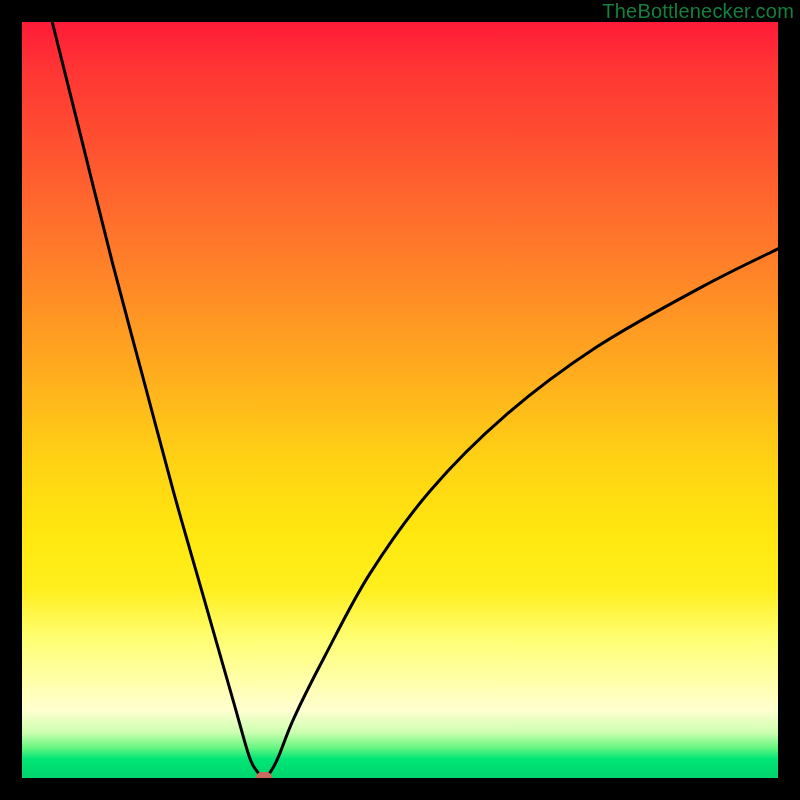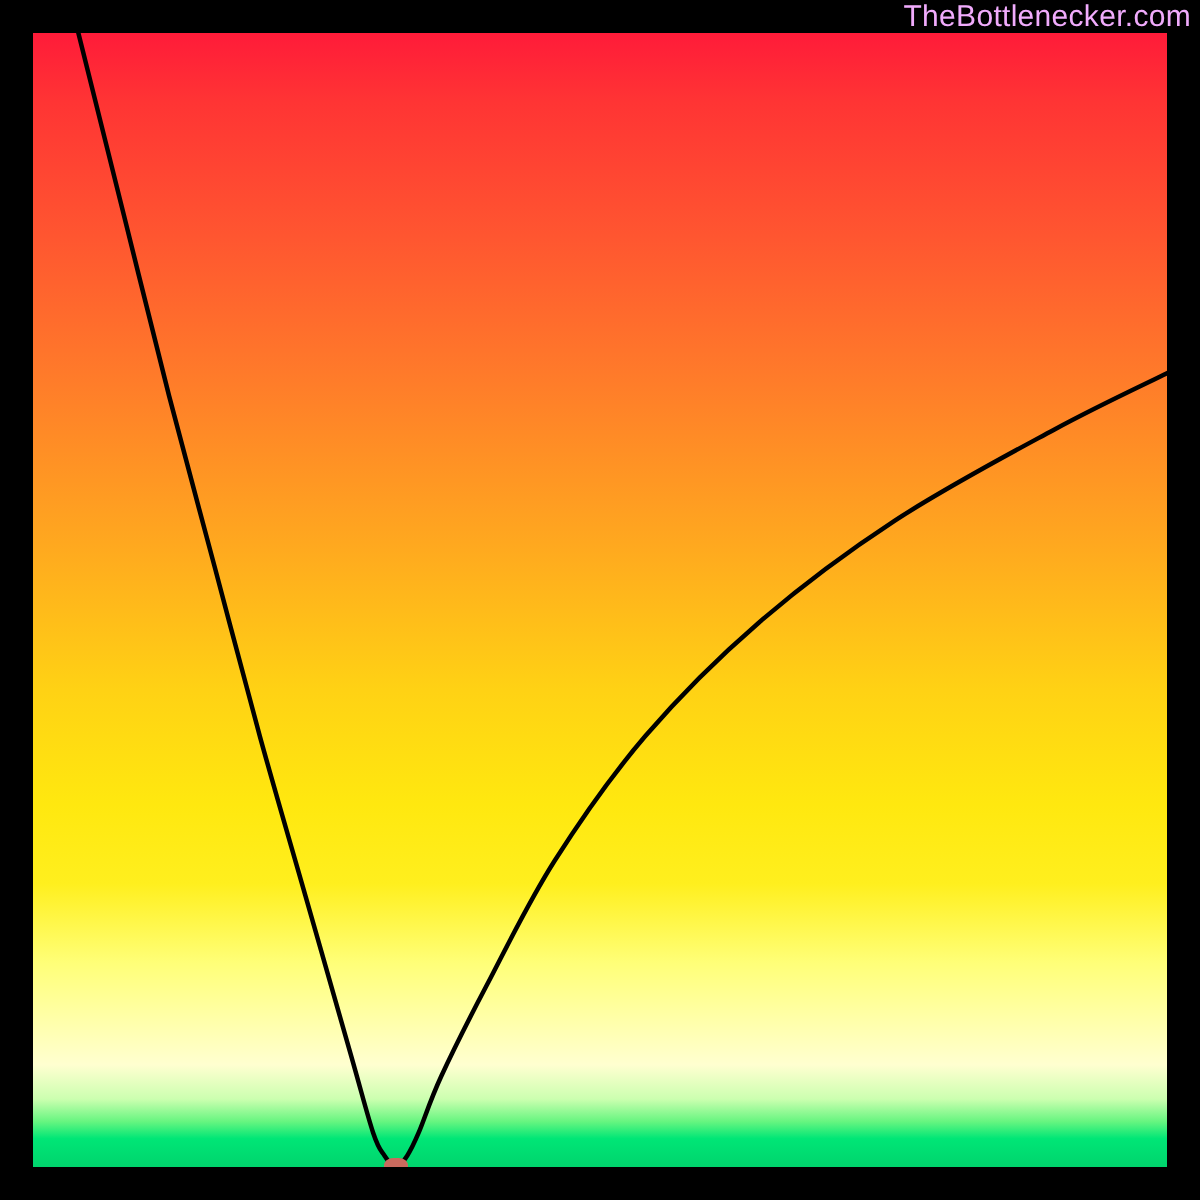--- a/index.html
+++ b/index.html
@@ -41,21 +41,21 @@
       #ccffb0 94%,
       #66f580 96%,
       #00e676 97.5%,
       #00d46d 100%
     );
   }
   .watermark {
     position: absolute;
     top: 0px;
     right: 6px;
-    color: #f0abfc;
+    color: #15803d;
     font-size: 20px;
     letter-spacing: 0.2px;
     font-weight: 400;
     user-select: none;
   }
   svg.curve {
     position: absolute;
     left: 0;
     top: 0;
   }

